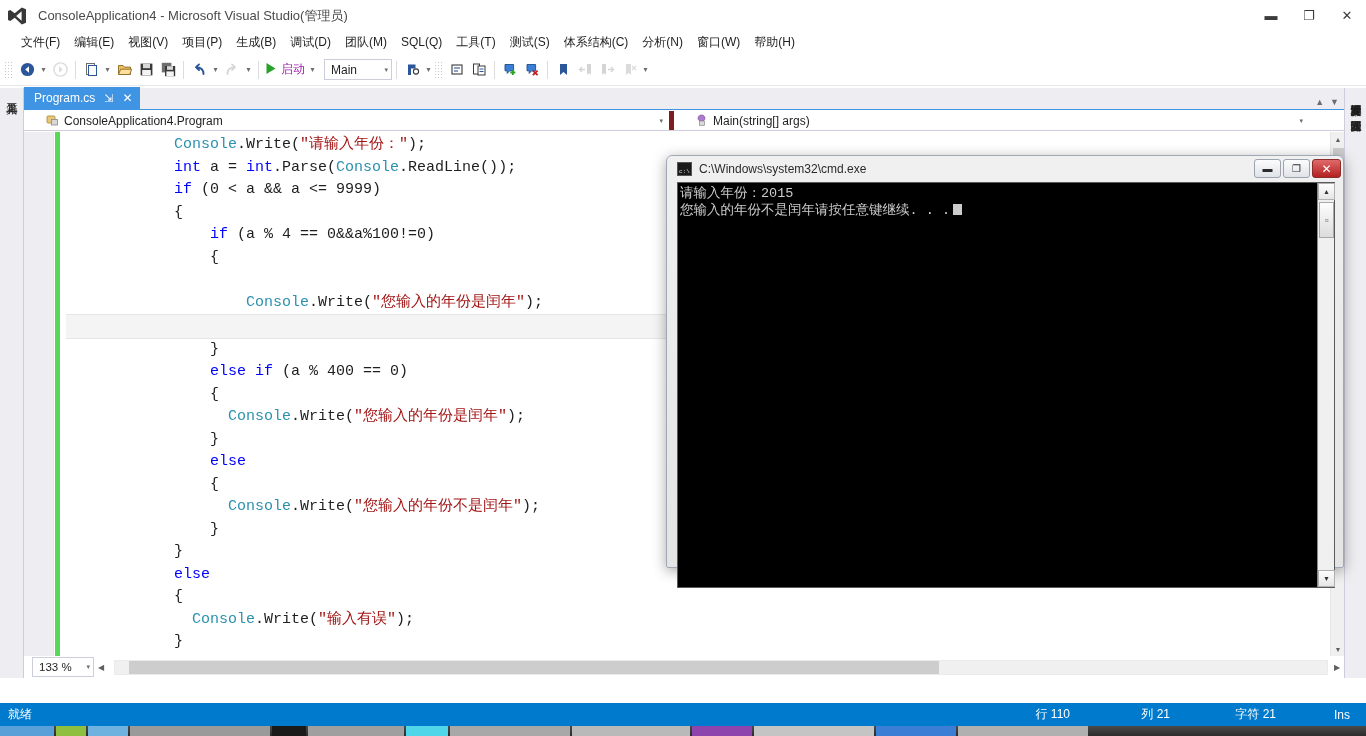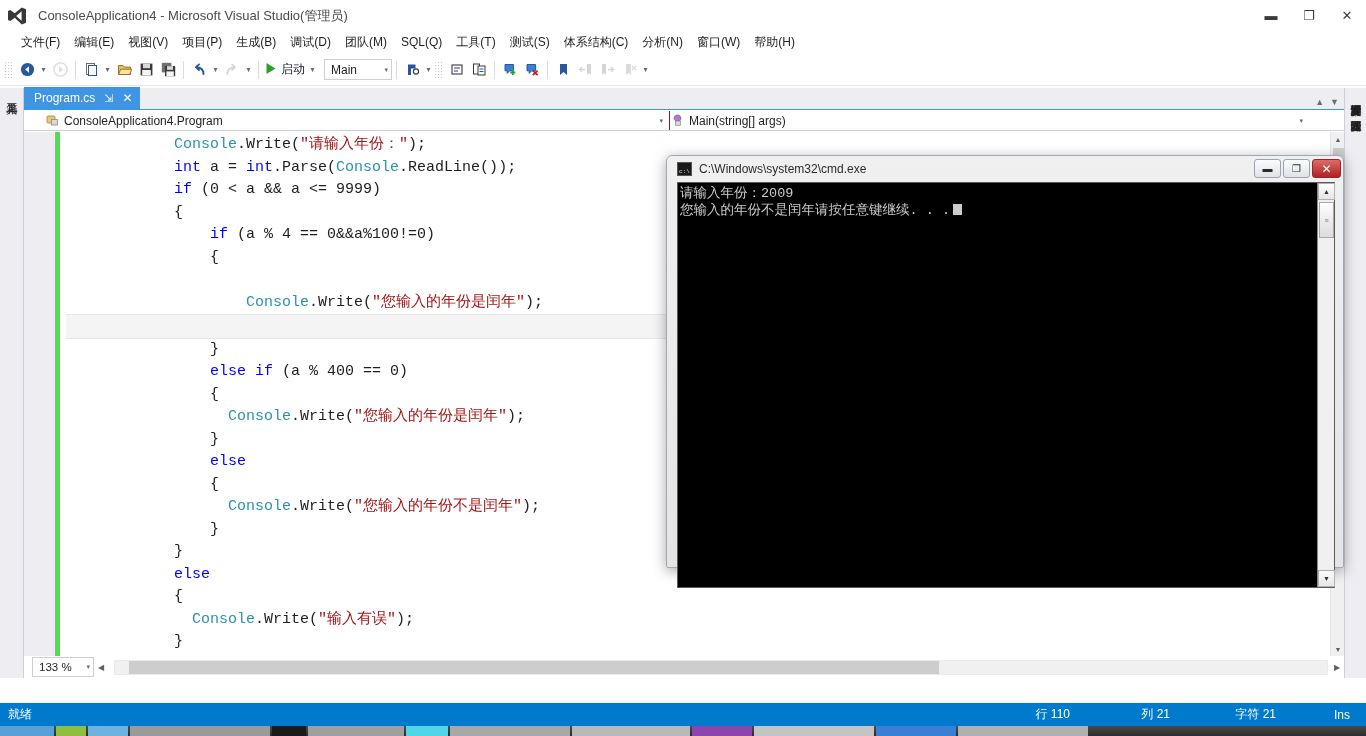--- a/index.html
+++ b/index.html
@@ -60,21 +60,21 @@
   .tb-grip { width:10px; height:18px; margin-right:2px;
      background-image: radial-gradient(#bbb 0.7px, transparent 0.8px);
      background-size:3px 3px; opacity:.8; }
   .tb-btn { width:22px; height:22px; display:flex; align-items:center; justify-content:center;
      color:#2b579a; font-size:13px; cursor:default; }
   .tb-caret { width:11px; height:22px; display:flex; align-items:center; justify-content:center;
      color:#6d6d6d; font-size:8px; cursor:default; }
   .tb-sep { width:1px; height:18px; background:#dcdcdc; margin:0 4px; }
   #tb-start { display:flex; align-items:center; cursor:default; padding:0 2px; }
   #tb-start .play { color:#2aa12a; font-size:12px; margin-right:4px; }
-  #tb-start .lbl { font-size:12px; color:#0f172a; }
+  #tb-start .lbl { font-size:12px; color:#a21caf; }
   #tb-config {
     width:68px; height:21px; border:1px solid #cccedb; background:#fff;
     display:flex; align-items:center; justify-content:space-between;
     padding:0 3px 0 6px; font-size:12px; color:#1e1e1e; margin-left:6px; cursor:default;
   }
   #tb-config .cv { font-size:7px; color:#6d6d6d; }
   .tb-dis { opacity:.35; }
 
   
   #left-dock {
@@ -121,21 +121,21 @@
   #navbar {
     position:absolute; left:24px; top:111px; width:1320px; height:20px;
     background:#fff; display:flex; align-items:center;
     border-bottom:1px solid #cccedb;
   }
   .nav-combo {
     height:19px; display:flex; align-items:center; overflow:hidden;
     font-size:12px; color:#1e1e1e; cursor:default;
   }
   #nav-type { width:645px; padding-left:22px; }
-  #nav-member { width:640px; padding-left:1px; border-left:1px solid #7f1d1d; }
+  #nav-member { width:640px; padding-left:21px; border-left:5px solid #7f1d1d; }
   .nav-combo .gi { margin-right:5px; font-size:11px; }
   .nav-combo .ccaret { margin-left:auto; margin-right:6px; font-size:7px; color:#6d6d6d; }
 
   
   #editor-wrap {
     position:absolute; left:24px; top:132px; width:1320px; height:546px;
     background:#fff;
   }
   #indicator-margin {
     position:absolute; left:0; top:0; width:30px; height:546px;
@@ -525,21 +525,21 @@
 <div id="cmd-win">
   <div id="cmd-title">
     <div id="cmd-icon">c:\</div>
     <div id="cmd-title-text">C:\Windows\system32\cmd.exe</div>
   </div>
   <div class="cmd-ctl" id="cmd-min">▬</div>
   <div class="cmd-ctl" id="cmd-max">❐</div>
   <div class="cmd-ctl" id="cmd-close">✕</div>
 
   <div id="cmd-body">
-    <div id="cmd-text"><span>请输入年份：2009</span>
+    <div id="cmd-text"><span>请输入年份：2015</span>
 <span>您输入的年份不是闰年请按任意键继续. . .</span><span id="cmd-cursor"></span></div>
     <div id="cmd-vscroll">
       <div class="carw">▲</div>
       <div id="cmd-vthumb">≡</div>
       <div class="carw bot">▼</div>
     </div>
   </div>
 </div>
 
 <div id="statusbar">

